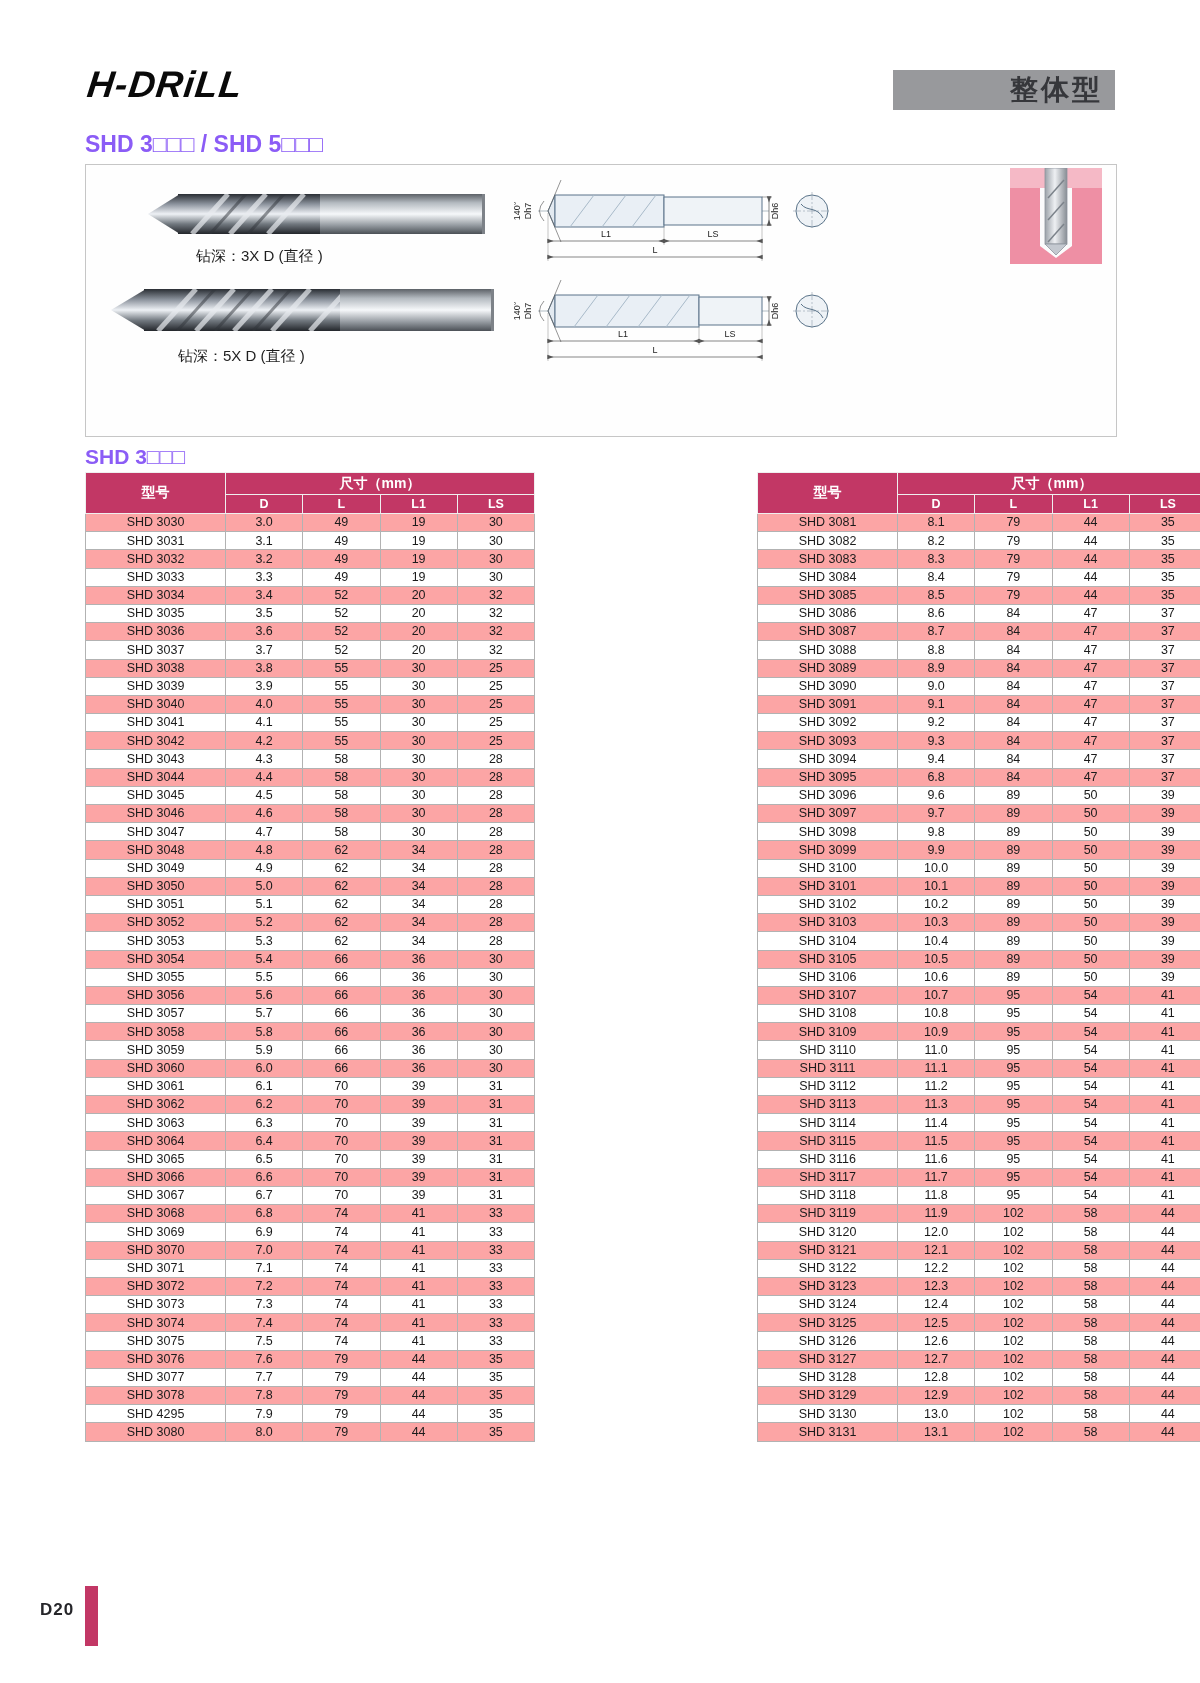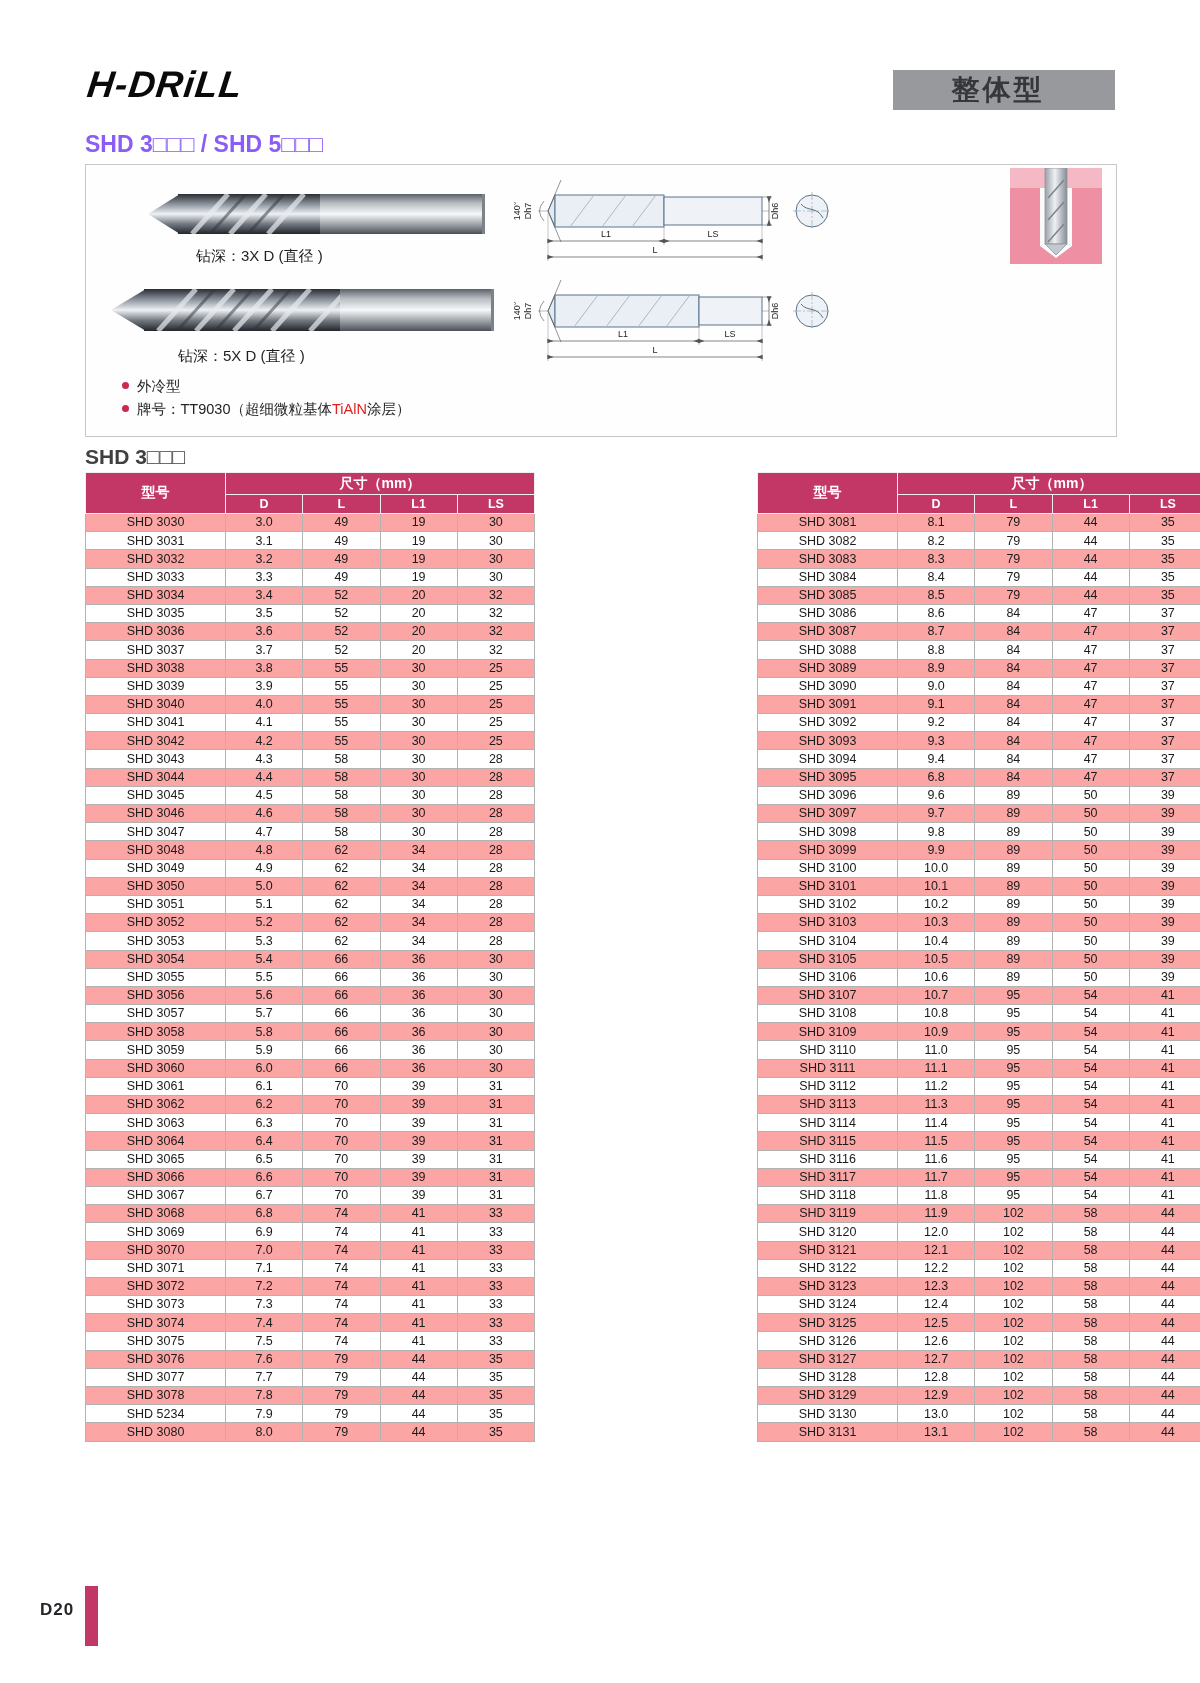--- a/index.html
+++ b/index.html
@@ -1,40 +1,40 @@
 <!DOCTYPE html>
 <html><head>
 <meta charset="utf-8">
 <style>
   html,body{margin:0;padding:0;}
   body{background:#e9e9e9;font-family:"Liberation Sans","DejaVu Sans",sans-serif;}
   .page{position:relative;width:1200px;height:1683px;background:#ffffff;margin:0 auto;overflow:hidden;}
 
   
   .brand-logo{position:absolute;left:85px;top:64px;font-size:37px;font-weight:bold;font-style:italic;color:#0a0a0a;letter-spacing:1px;transform:skewX(-7deg);transform-origin:left bottom;}
-  .category-tag{position:absolute;left:893px;top:70px;width:222px;height:40px;background:#98999c;color:#36373b;font-size:28px;font-weight:bold;line-height:40px;text-align:center;padding-right:12px;letter-spacing:3px;box-sizing:border-box;}
+  .category-tag{position:absolute;left:893px;top:70px;width:222px;height:40px;background:#98999c;color:#36373b;font-size:28px;font-weight:bold;line-height:40px;text-align:right;padding-right:12px;letter-spacing:3px;box-sizing:border-box;}
   .series-title{position:absolute;left:85px;top:131px;font-size:23px;font-weight:bold;color:#8b5cf6;}
 
   
   .product-box{position:absolute;left:85px;top:164px;width:1030px;height:271px;border:1px solid #c6c6c6;background:#fefefe;}
   .photo1{position:absolute;left:58px;top:20px;}
   .photo2{position:absolute;left:22px;top:114px;}
   .depth-label{position:absolute;font-size:15px;color:#1e1e1e;}
   .label1{left:92px;top:82px;margin-left:18px;}
   .label2{left:92px;top:182px;}
   .diag1{position:absolute;left:428px;top:10px;}
   .diag2{position:absolute;left:428px;top:110px;}
   .corner-art{position:absolute;right:14px;top:3px;}
   .bullets{position:absolute;left:36px;top:210px;list-style:none;margin:0;padding:0;}
   .bullets li{font-size:14.5px;color:#232323;line-height:23px;}
   .bullet-dot{display:inline-block;width:7px;height:7px;border-radius:50%;background:#cc2a4a;margin-right:8px;vertical-align:2px;}
   .red-text{color:#e02020;}
 
   
-  .section-title{position:absolute;left:85px;top:445px;font-size:21px;font-weight:bold;color:#404040;}
+  .section-title{position:absolute;left:85px;top:445px;font-size:21px;font-weight:bold;color:#8b5cf6;}
   .tables{position:absolute;left:85px;top:472px;width:1122px;display:flex;justify-content:space-between;}
   table.spec{width:450px;border-collapse:collapse;table-layout:fixed;}
   table.spec col.c-model{width:140px;}
   table.spec th{background:#c23765;color:#ffffff;border:1px solid #efefef;font-weight:bold;padding:0;}
   table.spec thead tr:first-child th{height:21px;font-size:14px;}
   table.spec thead tr:last-child th{height:18px;font-size:12.5px;}
   table.spec td{border:1px solid #b2b2b2;text-align:center;font-size:12.5px;color:#1b1b1b;height:17.2px;padding:0;line-height:1;}
   table.spec tbody tr{background:#ffffff;}
   table.spec tbody tr.shade{background:#fca5a5;}
 
@@ -231,28 +231,20 @@
       <rect x="0" y="20" width="92" height="76" fill="#ee8fa4"></rect>
       <rect x="30" y="20" width="32" height="58" fill="#fbfbfc"></rect>
       <polygon points="30,78 46,90 62,78" fill="#fbfbfc"></polygon>
       <rect x="35" y="0" width="22" height="76" fill="url(#drillG3)" stroke="#8e959d" stroke-width="0.8"></rect>
       <polygon points="35,76 46,87 57,76" fill="#c4c9d0" stroke="#8e959d" stroke-width="0.8"></polygon>
       <line x1="38" y1="30" x2="54" y2="12" stroke="#7b828a" stroke-width="1.5"></line>
       <line x1="38" y1="52" x2="54" y2="34" stroke="#7b828a" stroke-width="1.5"></line>
       <line x1="38" y1="74" x2="54" y2="56" stroke="#7b828a" stroke-width="1.5"></line>
     </svg>
 
-    <ul class="bullets">
-      <li>
-        <span class="bullet-dot"></span><span>外冷型</span>
-      </li>
-      <li>
-        <span class="bullet-dot"></span><span>牌号：TT9030（超细微粒基体</span><span class="red-text">TiAlN</span><span>涂层）</span>
-      </li>
-    </ul>
   </div>
 
   <div class="section-title">SHD 3□□□</div>
 
   <div class="tables">
     <table class="spec">
       <colgroup>
           <col class="c-model">
           <col>
           <col>
@@ -609,21 +601,21 @@
             <td>35</td>
           </tr>
           <tr class="shade">
             <td>SHD 3078</td>
             <td>7.8</td>
             <td>79</td>
             <td>44</td>
             <td>35</td>
           </tr>
           <tr>
-            <td>SHD 5234</td>
+            <td>SHD 4295</td>
             <td>7.9</td>
             <td>79</td>
             <td>44</td>
             <td>35</td>
           </tr>
           <tr class="shade">
             <td>SHD 3080</td>
             <td>8.0</td>
             <td>79</td>
             <td>44</td>

